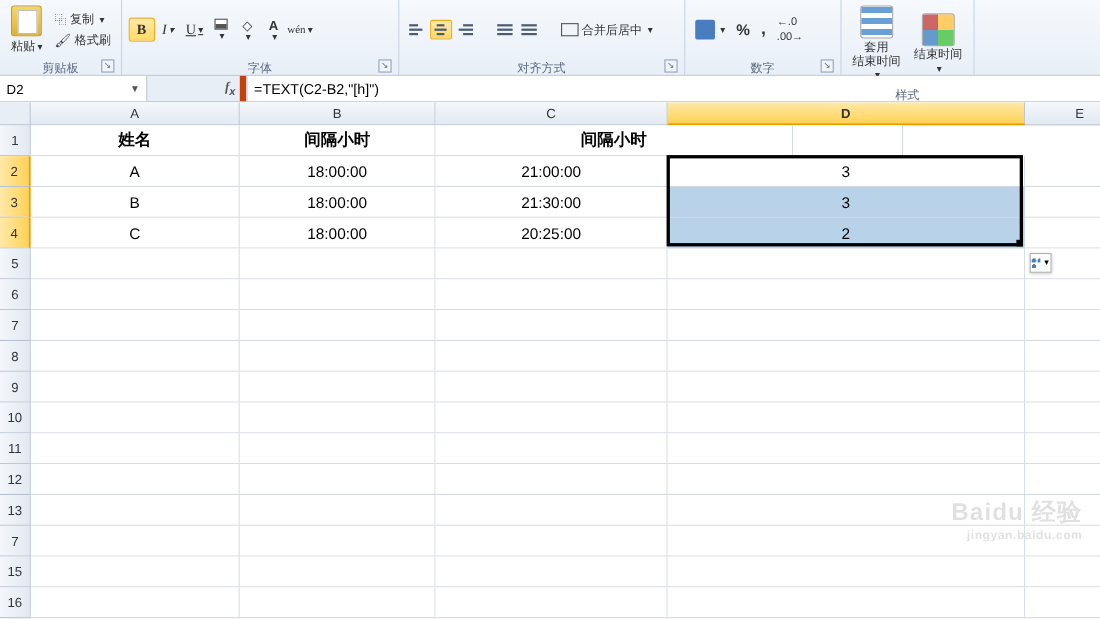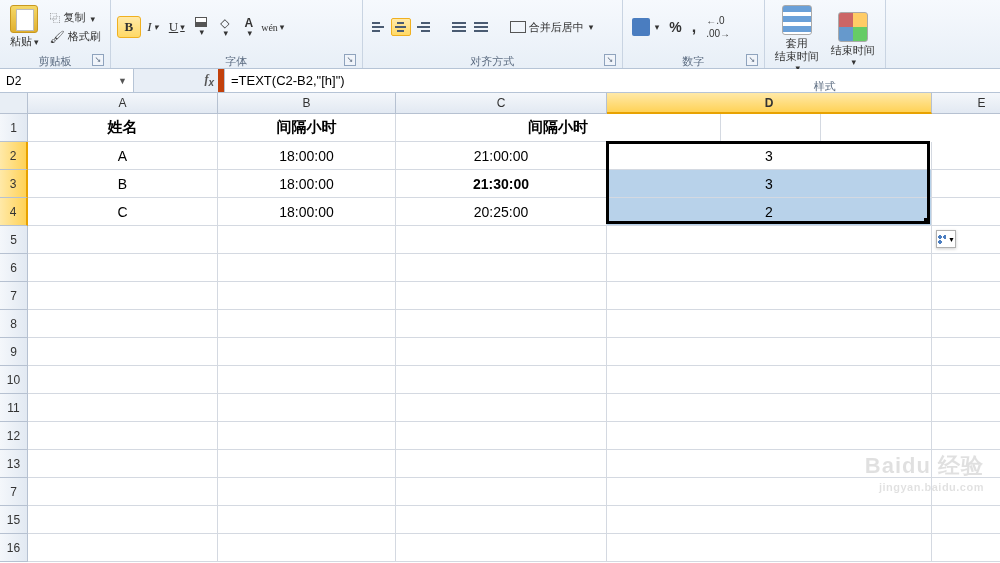--- a/index.html
+++ b/index.html
@@ -241,21 +241,21 @@
       <div class="cell-row">
         <div class="cell" style="width: 190px;">A</div>
         <div class="cell" style="width: 178px;">18:00:00</div>
         <div class="cell" style="width: 211px;">21:00:00</div>
         <div class="cell" style="width: 325px;">3</div>
         <div class="cell" style="width: 100px;"></div>
       </div>
       <div class="cell-row">
         <div class="cell" style="width: 190px;">B</div>
         <div class="cell" style="width: 178px;">18:00:00</div>
-        <div class="cell" style="width: 211px; font-weight: bold;">21:30:00</div>
+        <div class="cell" style="width: 211px;">21:30:00</div>
         <div class="cell sel-fill" style="width: 325px;">3</div>
         <div class="cell" style="width: 100px;"></div>
       </div>
       <div class="cell-row">
         <div class="cell" style="width: 190px;">C</div>
         <div class="cell" style="width: 178px;">18:00:00</div>
         <div class="cell" style="width: 211px;">20:25:00</div>
         <div class="cell sel-fill" style="width: 325px;">2</div>
         <div class="cell" style="width: 100px;"></div>
       </div>

